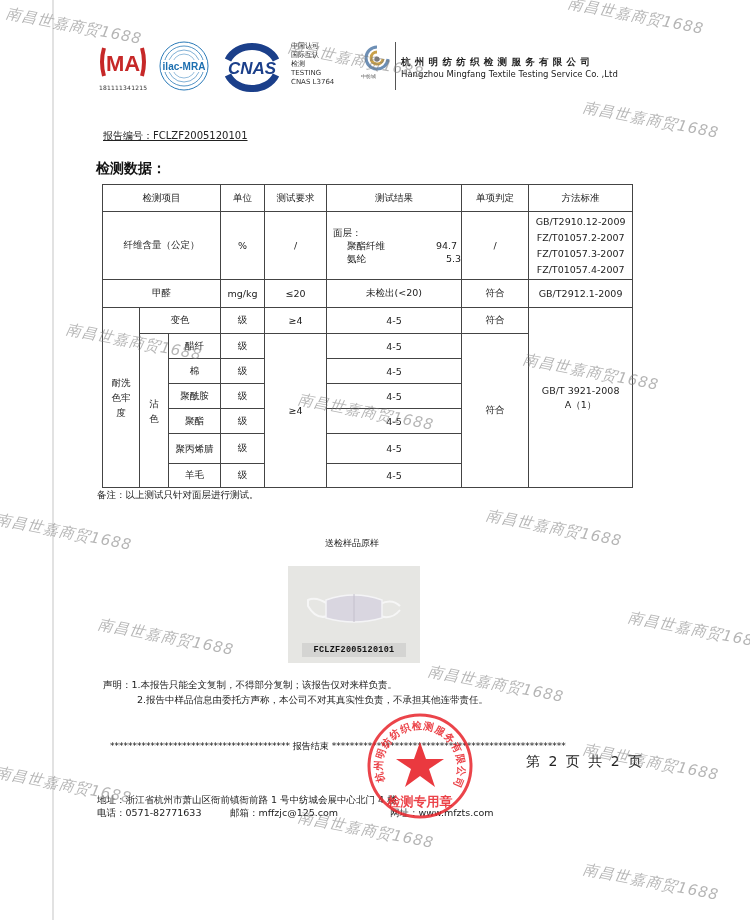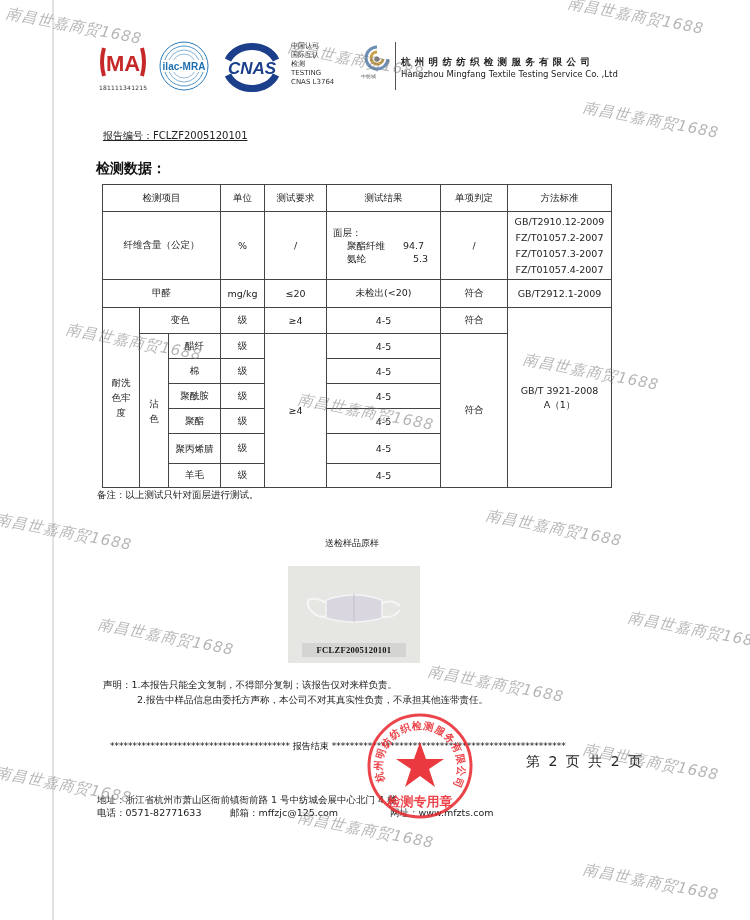--- a/index.html
+++ b/index.html
@@ -22,29 +22,29 @@
   .co-en { left:401px; top:69px; font-size:8.5px; color:#222; }
 
   .report-no { left:103px; top:129px; font-size:10px; color:#222;text-decoration:underline; }
   .section-title { left:96px; top:160px; font-size:14px; font-weight:bold; color:#111; }
 
   
   table.data { position:absolute; left:102px; top:184px; border-collapse:collapse; font-size:9.5px; color:#222; }
   table.data td { border:1px solid #444; text-align:center; vertical-align:middle; padding:0; }
   .std-lines div { line-height:16px; }
   .fiber-res { text-align:left !important; padding-left:6px !important; line-height:13px; }
-  .fiber-res .ind { padding-left:14px; display:flex; }
+  .fiber-res .ind { padding-left:14px; display:flex;gap:33px; }
   .fiber-res .ind .n { width:56px; }
 
   .remark { left:97px; top:489px; font-size:9.5px; color:#222; }
   .sample-title { left:325px; top:537px; font-size:9px; color:#222; }
   .photo { left:288px; top:566px; width:132px; height:97px; background:#e6e6e3; }
   .mask { left:14px; top:20px; width:104px; height:42px; }
   .label-strip { left:14px; top:77px; width:104px; height:14px; background:#d4d4d2; font-size:8.5px; font-weight:bold;
-                 color:#111; font-family:Liberation Serif, serif; text-align:center; line-height:14px; letter-spacing:0.3px; }
+                 color:#111; font-family:Liberation Mono, monospace; text-align:center; line-height:14px; letter-spacing:0.3px; }
 
   .decl { left:103px; top:677px; font-size:9.5px; line-height:15px; color:#222; }
   .decl .l2 { padding-left:34px; }
 
   .end-line { left:110px; top:740px; width:505px; font-size:9px; color:#111; white-space:nowrap; overflow:hidden; }
   .pager { left:526px; top:753px; font-size:14px; color:#222; letter-spacing:2px; }
 
   .addr { left:97px; top:793px; font-size:9.5px; line-height:13px; color:#222; }
   .addr .tel span { display:inline-block; }
 

